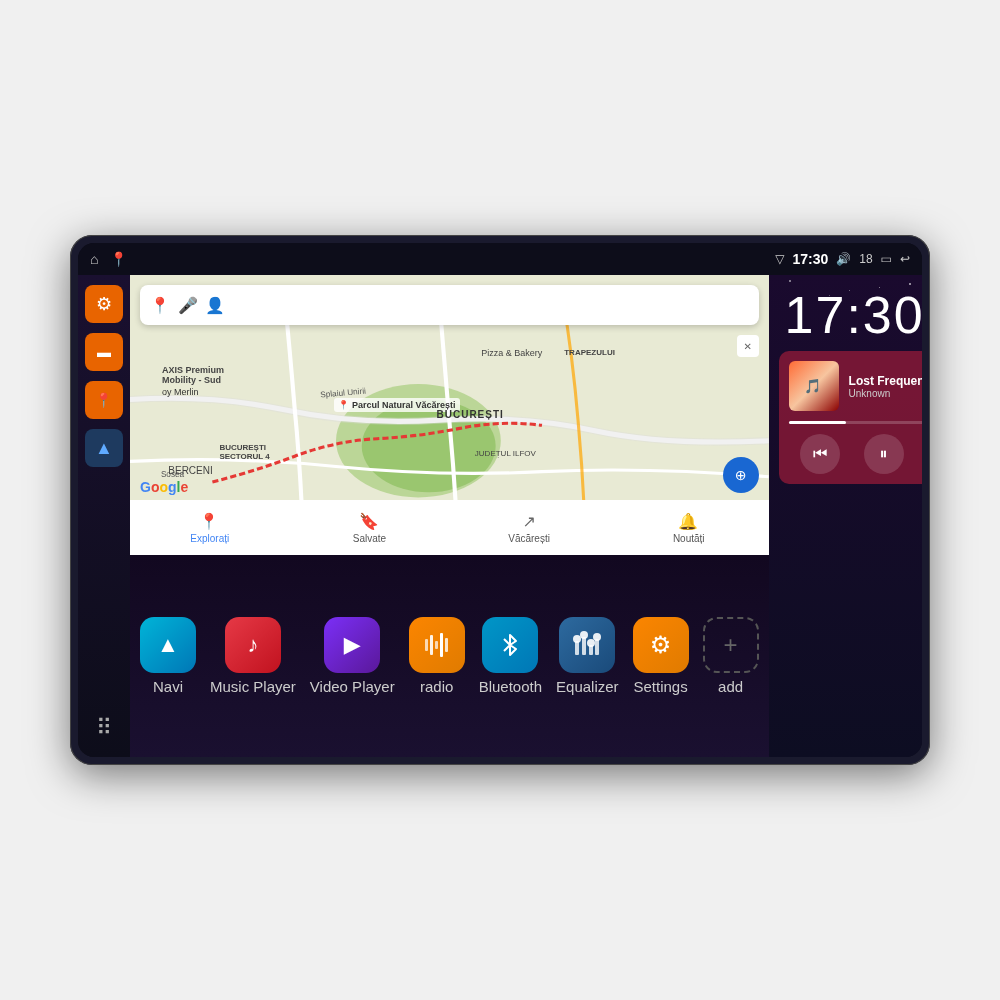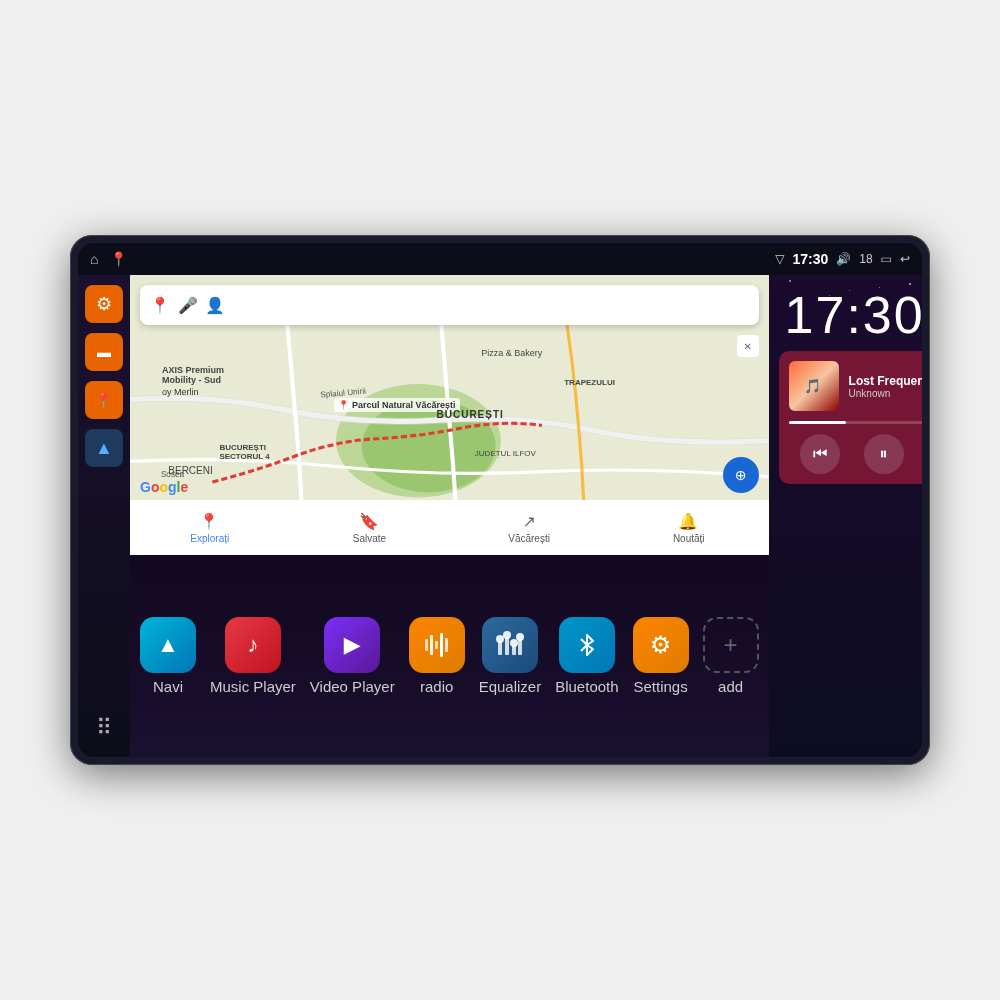--- a/index.html
+++ b/index.html
@@ -349,21 +349,21 @@
             <text x="30" y="175" font-size="8" fill="#555">Sosea</text>
           </svg>
 
           <div style="position:absolute; top:32%; left:5%; font-size:9px; color:#444; font-weight:600; z-index:5;">AXIS Premium<br>Mobility - Sud</div>
           <div style="position:absolute; top:44%; left:32%; font-size:9px; color:#333; font-weight:600; z-index:5; background:rgba(255,255,255,0.8); padding:2px 4px; border-radius:3px;">📍 Parcul Natural Văcărești</div>
           <div style="position:absolute; top:26%; left:55%; font-size:9px; color:#444; z-index:5;">Pizza &amp; Bakery</div>
           <div style="position:absolute; top:48%; left:48%; font-size:10px; color:#333; font-weight:700; z-index:5; letter-spacing:1px;">BUCUREȘTI</div>
           <div style="position:absolute; top:60%; left:14%; font-size:8px; color:#444; font-weight:600; z-index:5;">BUCUREȘTI<br>SECTORUL 4</div>
           <div style="position:absolute; top:62%; left:54%; font-size:8px; color:#444; font-weight:400; z-index:5;">JUDEȚUL ILFOV</div>
           <div style="position:absolute; top:68%; left:6%; font-size:10px; color:#444; font-weight:400; z-index:5;">BERCENI</div>
-          <div style="position:absolute; top:26%; left:68%; font-size:8px; color:#444; font-weight:600; z-index:5;margin-top:30px;">TRAPEZULUI</div>
+          <div style="position:absolute; top:26%; left:68%; font-size:8px; color:#444; font-weight:600; z-index:5;">TRAPEZULUI</div>
           <div style="position:absolute; top:40%; left:5%; font-size:9px; color:#333; z-index:5;">oy Merlin</div>
 
           <div style="position:absolute; bottom:60px; left:10px; font-size:14px; font-weight:700; z-index:6;">
             <span style="color:#4285f4;">G</span><span style="color:#ea4335;">o</span><span style="color:#fbbc05;">o</span><span style="color:#4285f4;">g</span><span style="color:#34a853;">l</span><span style="color:#ea4335;">e</span>
           </div>
 
           <div class="map-fab">
             <span>⊕</span>
           </div>
 
@@ -427,49 +427,49 @@
               <div class="app-icon-wrap orange">
                 <svg width="28" height="28" viewBox="0 0 28 28">
                   <rect x="2" y="8" width="3" height="12" rx="1" fill="white" opacity="0.7"></rect>
                   <rect x="7" y="4" width="3" height="20" rx="1" fill="white" opacity="0.9"></rect>
                   <rect x="12" y="10" width="3" height="8" rx="1" fill="white" opacity="0.7"></rect>
                   <rect x="17" y="2" width="3" height="24" rx="1" fill="white"></rect>
                   <rect x="22" y="7" width="3" height="14" rx="1" fill="white" opacity="0.8"></rect>
                 </svg>
               </div>
               <span class="app-label">radio</span>
+            </div>
+
+            <div class="app-item">
+              <div class="app-icon-wrap blue">
+                <svg width="28" height="28" viewBox="0 0 28 28">
+                  <path d="M14,4 L14,24 L20,18 L14,14 L20,10 Z" stroke="white" stroke-width="2" fill="none" stroke-linejoin="round"></path>
+                  <path d="M8,8 L14,14 L8,20" stroke="white" stroke-width="2" fill="none" stroke-linejoin="round"></path>
+                </svg>
+              </div>
+              <span class="app-label">Bluetooth</span>
             </div>
 
             <div class="app-item">
               <div class="app-icon-wrap darkblue">
                 <svg width="28" height="28" viewBox="0 0 28 28">
                   <rect x="2" y="10" width="4" height="14" rx="1" fill="white" opacity="0.8"></rect>
                   <circle cx="4" cy="8" r="4" fill="white" opacity="0.9"></circle>
                   <rect x="9" y="6" width="4" height="18" rx="1" fill="white" opacity="0.8"></rect>
                   <circle cx="11" cy="4" r="4" fill="white" opacity="0.9"></circle>
                   <rect x="16" y="14" width="4" height="10" rx="1" fill="white" opacity="0.8"></rect>
                   <circle cx="18" cy="12" r="4" fill="white" opacity="0.9"></circle>
                   <rect x="22" y="8" width="4" height="16" rx="1" fill="white" opacity="0.8"></rect>
                   <circle cx="24" cy="6" r="4" fill="white" opacity="0.9"></circle>
                 </svg>
               </div>
               <span class="app-label">Equalizer</span>
             </div>
 
             <div class="app-item">
-              <div class="app-icon-wrap blue">
-                <svg width="28" height="28" viewBox="0 0 28 28">
-                  <path d="M14,4 L14,24 L20,18 L14,14 L20,10 Z" stroke="white" stroke-width="2" fill="none" stroke-linejoin="round"></path>
-                  <path d="M8,8 L14,14 L8,20" stroke="white" stroke-width="2" fill="none" stroke-linejoin="round"></path>
-                </svg>
-              </div>
-              <span class="app-label">Bluetooth</span>
-            </div>
-
-            <div class="app-item">
               <div class="app-icon-wrap settings-orange">
                 <span style="color:white;font-size:24px;">⚙</span>
               </div>
               <span class="app-label">Settings</span>
             </div>
 
             <div class="app-item">
               <div class="app-icon-wrap gray-border">
                 <span style="color:#666;font-size:24px;">+</span>
               </div>

